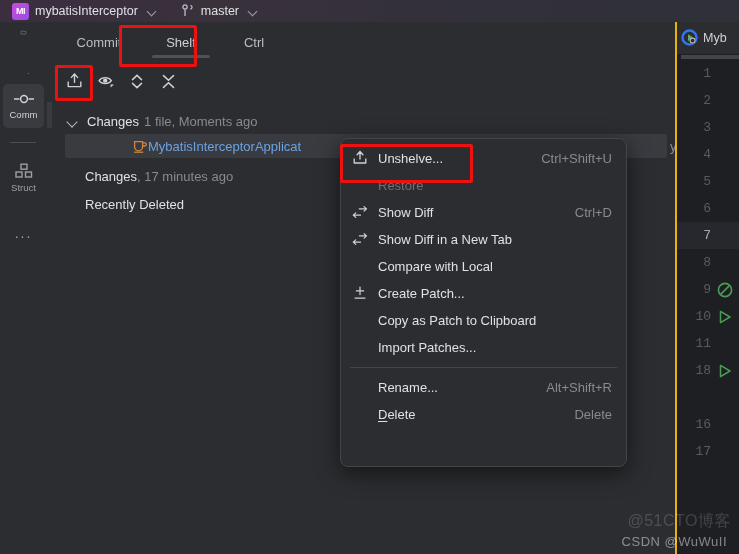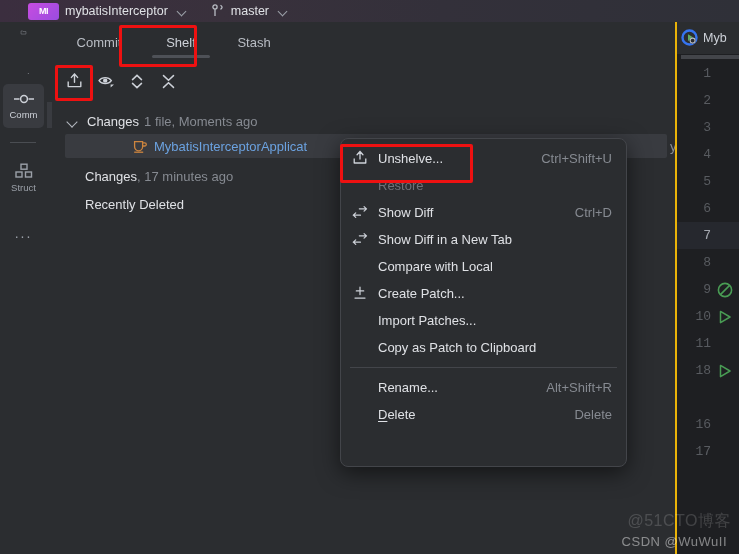--- a/index.html
+++ b/index.html
@@ -16,21 +16,21 @@
     background: #2b2d30;
   }
 
   
   .topbar {
     position: absolute; left: 0; top: 0; width: 739px; height: 22px;
     background: linear-gradient(90deg, #3b2e3f 0%, #39313c 30%, #33303a 60%, #2f3038 100%);
     display: flex; align-items: center;
   }
   .proj-badge {
-    width: 31px; height: 17px; margin-left: 28px; border-radius: 3px;
+    width: 17px; height: 17px; margin-left: 12px; border-radius: 3px;
     background: linear-gradient(135deg, #c74ce0 0%, #9a4ce0 100%);
     color: #fff; font-size: 9px; font-weight: bold;
     display: flex; align-items: center; justify-content: center;
     letter-spacing: -0.5px;
   }
   .proj-name {
     margin-left: 6px; color: #dfe1e5; font-size: 12.5px;
   }
   .chev {
     display: inline-block; width: 11px; height: 11px; position: relative;
@@ -113,21 +113,21 @@
     width: 13px; height: 13px; position: relative; margin-left: 19px; flex: none;
   }
   .tw-arrow::before {
     content: ""; position: absolute; left: 2px; top: 3px;
     width: 7px; height: 7px;
     border-right: 1.5px solid #b4b8bf; border-bottom: 1.5px solid #b4b8bf;
     transform: rotate(45deg);
   }
   .node-title { color: #dfe1e5; font-size: 13px; margin-left: 8px; }
   .node-sub { color: #868a91; font-size: 13px; margin-left: 5px; }
-  .file-name { color: #6ba2e0; font-size: 13px; margin-left: 7px; }
+  .file-name { color: #6ba2e0; font-size: 13px; margin-left: 1px; }
 
   
   .cupicon { width: 15px; height: 15px; position: relative; flex: none; margin-left: 67px; }
 
   
   .editor {
     position: absolute; left: 675px; top: 22px; width: 64px; height: 532px;
     background: #1e1f22;
     border-left: 2px solid #eab308;
   }
@@ -256,21 +256,21 @@
 
   <div class="tabsrow">
     <div class="tab" style="left:13px; width:78px;">
       <span>Commit</span>
     </div>
     <div class="tab selected" style="left:95px; width:78px;">
       <span>Shelf</span>
       <span class="tab-underline"></span>
     </div>
     <div class="tab" style="left:176px; width:62px;">
-      <span>Stash</span>
+      <span>Ctrl</span>
     </div>
   </div>
 
   <div class="shelf-toolbar">
     <div class="tb-btn" style="left:12px;">
       <svg width="19" height="19" viewBox="0 0 19 19">
         <path d="M9.5 2 L6.4 5.4 M9.5 2 L12.6 5.4 M9.5 2.4 V10.2" stroke="#cdd1d8" stroke-width="1.4" fill="none" stroke-linecap="round"></path>
         <path d="M3.2 9.6 V14.6 H15.8 V9.6" stroke="#cdd1d8" stroke-width="1.4" fill="none" stroke-linejoin="round"></path>
       </svg>
     </div>
@@ -446,25 +446,25 @@
           <span class="mi-label">Compare with Local</span>
         </div>
         <div class="mi">
           <span class="mi-icon"><svg width="18" height="18" viewBox="0 0 19 19">
               <path d="M9.5 3.4 V11.2 M5.6 7.3 H13.4 M4.2 14.8 H14.8" stroke="#cdd1d8" stroke-width="1.3" fill="none" stroke-linecap="round"></path>
             </svg></span>
           <span class="mi-label">Create Patch...</span>
         </div>
         <div class="mi">
           <span class="mi-icon"></span>
+          <span class="mi-label">Copy as Patch to Clipboard</span>
+        </div>
+        <div class="mi">
+          <span class="mi-icon"></span>
           <span class="mi-label">Import Patches...</span>
-        </div>
-        <div class="mi">
-          <span class="mi-icon"></span>
-          <span class="mi-label">Copy as Patch to Clipboard</span>
         </div>
         <div class="mi-sep"></div>
         <div class="mi">
           <span class="mi-icon"></span>
           <span class="mi-label">Rename...</span>
           <span class="mi-shortcut">Alt+Shift+R</span>
         </div>
         <div class="mi">
           <span class="mi-icon"></span>
           <span class="mi-label"><u>D</u>elete</span>

